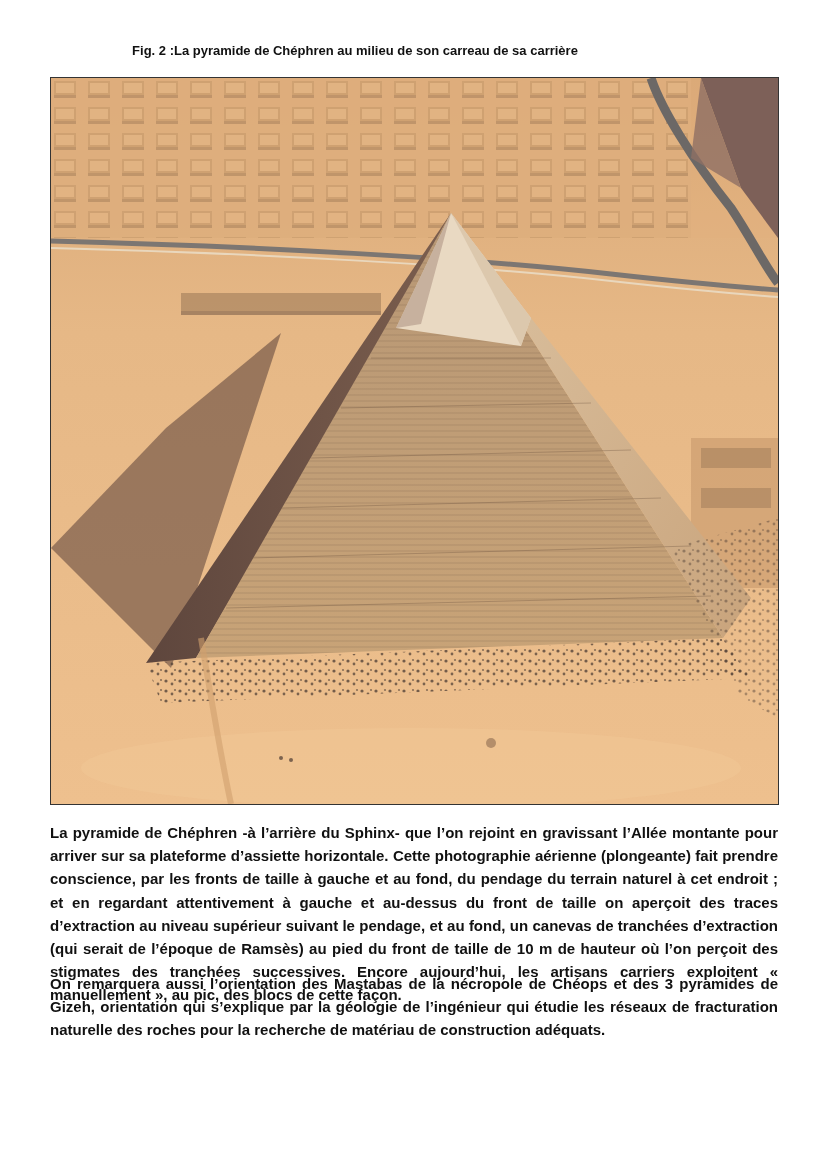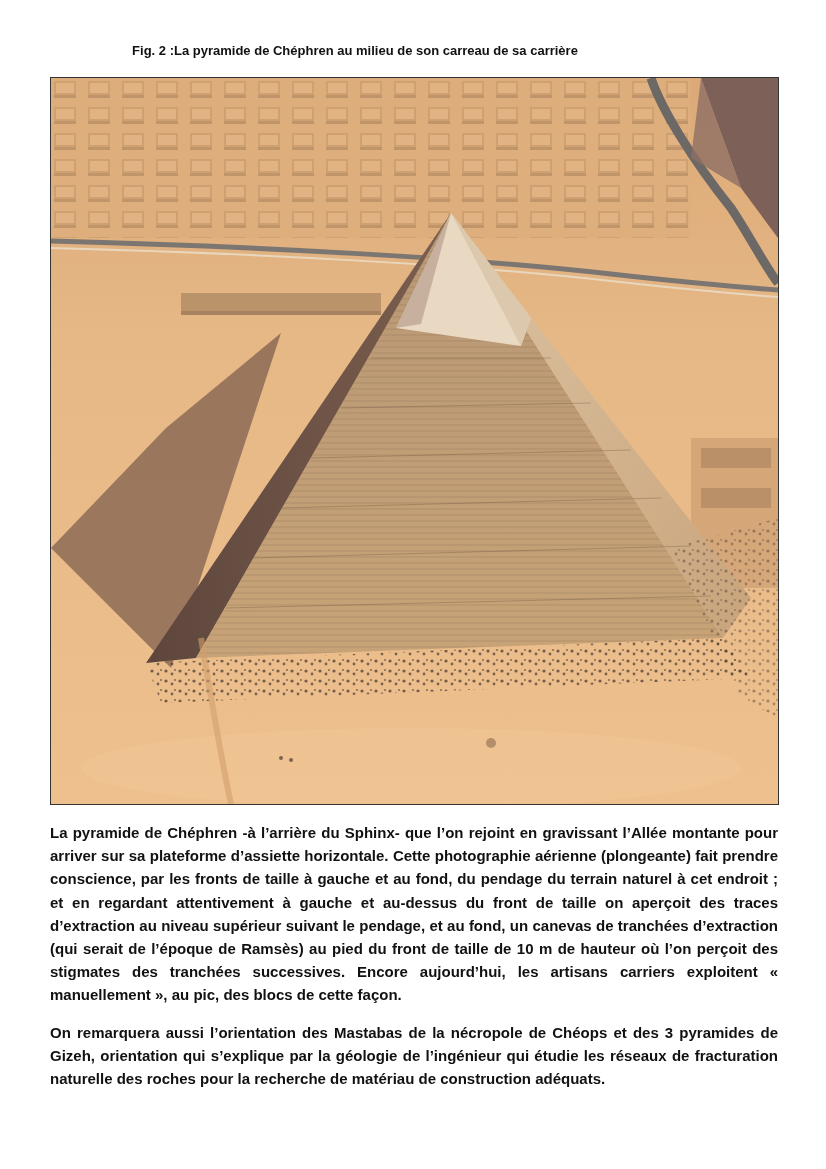--- a/index.html
+++ b/index.html
@@ -6,21 +6,21 @@
     body { width: 826px; height: 1169px; position: relative; overflow: hidden;
            font-family: "Liberation Sans", "DejaVu Sans", sans-serif; color: #111; }
     .caption { position: absolute; top: 43px; left: 0; width: 710px; text-align: center;
                font-weight: bold; font-size: 13px; letter-spacing: 0; }
     .photo { position: absolute; left: 50px; top: 77px; width: 727px; height: 726px;
              border: 1px solid #333; overflow: hidden; background: #e4b27c; }
     .photo svg { display: block; width: 100%; height: 100%; }
     .body-text { position: absolute; left: 50px; width: 728px; font-weight: bold;
                  font-size: 15px; line-height: 23.2px; text-align: justify; margin: 0; }
     #p1 { top: 821px; }
-    #p2 { top: 1021px; }
+    #p2 { top: 972px; }
   </style>
 </head>
 <body>
 
 <div class="caption">Fig. 2 :La pyramide de Chéphren au milieu de son carreau de sa carrière</div>
 
 <div class="photo" title="Aerial photograph of the Pyramid of Khafre (Chéphren) in its quarry floor, desert sand, mastaba field in background, road and edge of another pyramid at top right">
   <svg viewBox="0 0 727 726" preserveAspectRatio="none">
     <defs>
       <linearGradient id="sandGrad" x1="0" y1="0" x2="0" y2="1">

